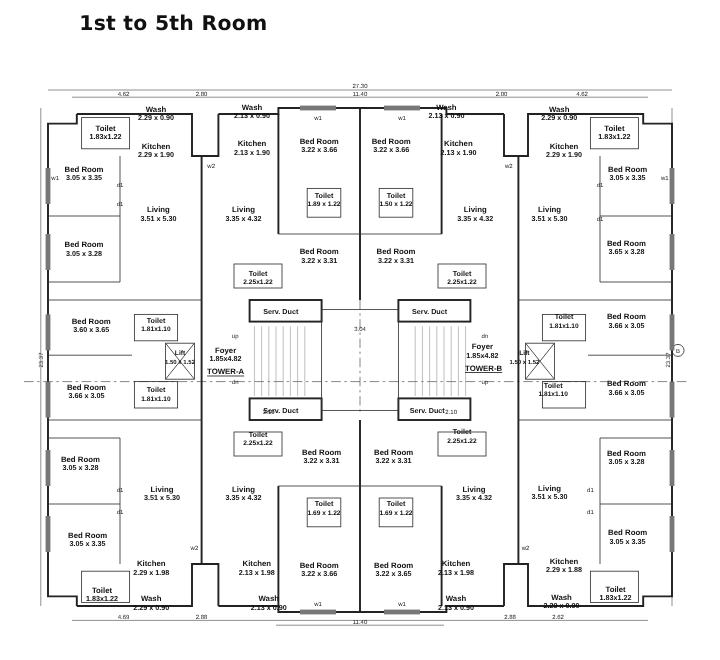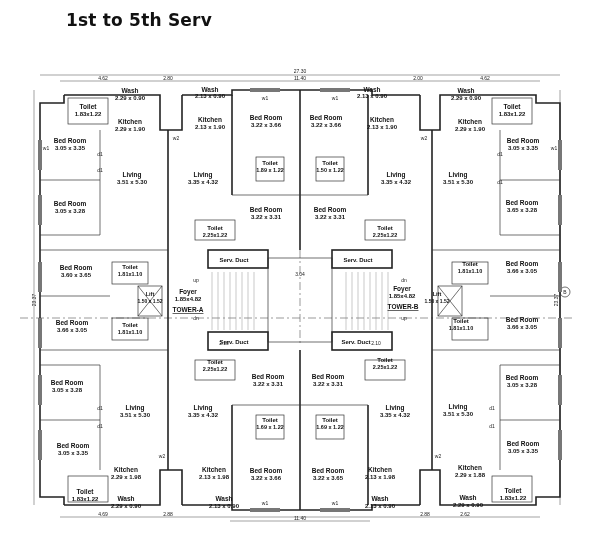--- a/index.html
+++ b/index.html
@@ -12,21 +12,21 @@
   .wall { fill:none; stroke:#222; stroke-width:1.6; }
   .thin { fill:none; stroke:#333; stroke-width:0.7; }
   .dline { stroke:#444; stroke-width:0.5; fill:none; }
   .win { fill:#777; }
   .axis { stroke:#555; stroke-width:0.6; stroke-dasharray:8 3 2 3; }
   .stair { stroke:#777; stroke-width:0.4; }
 </style>
 </head>
 <body>
 
-<div class="title">1st to 5th Serv</div>
+<div class="title">1st to 5th Room</div>
 
 <svg width="600" height="550" viewBox="0 0 600 550">
 
   <g>
     <line class="dline" x1="40" y1="75" x2="560" y2="75"></line>
     <line class="dline" x1="60" y1="81" x2="160" y2="81"></line>
     <line class="dline" x1="160" y1="81" x2="440" y2="81"></line>
     <line class="dline" x1="440" y1="81" x2="540" y2="81"></line>
     <text class="dim" x="300" y="73">27.30</text>
     <text class="dim" x="300" y="80">11.40</text>

